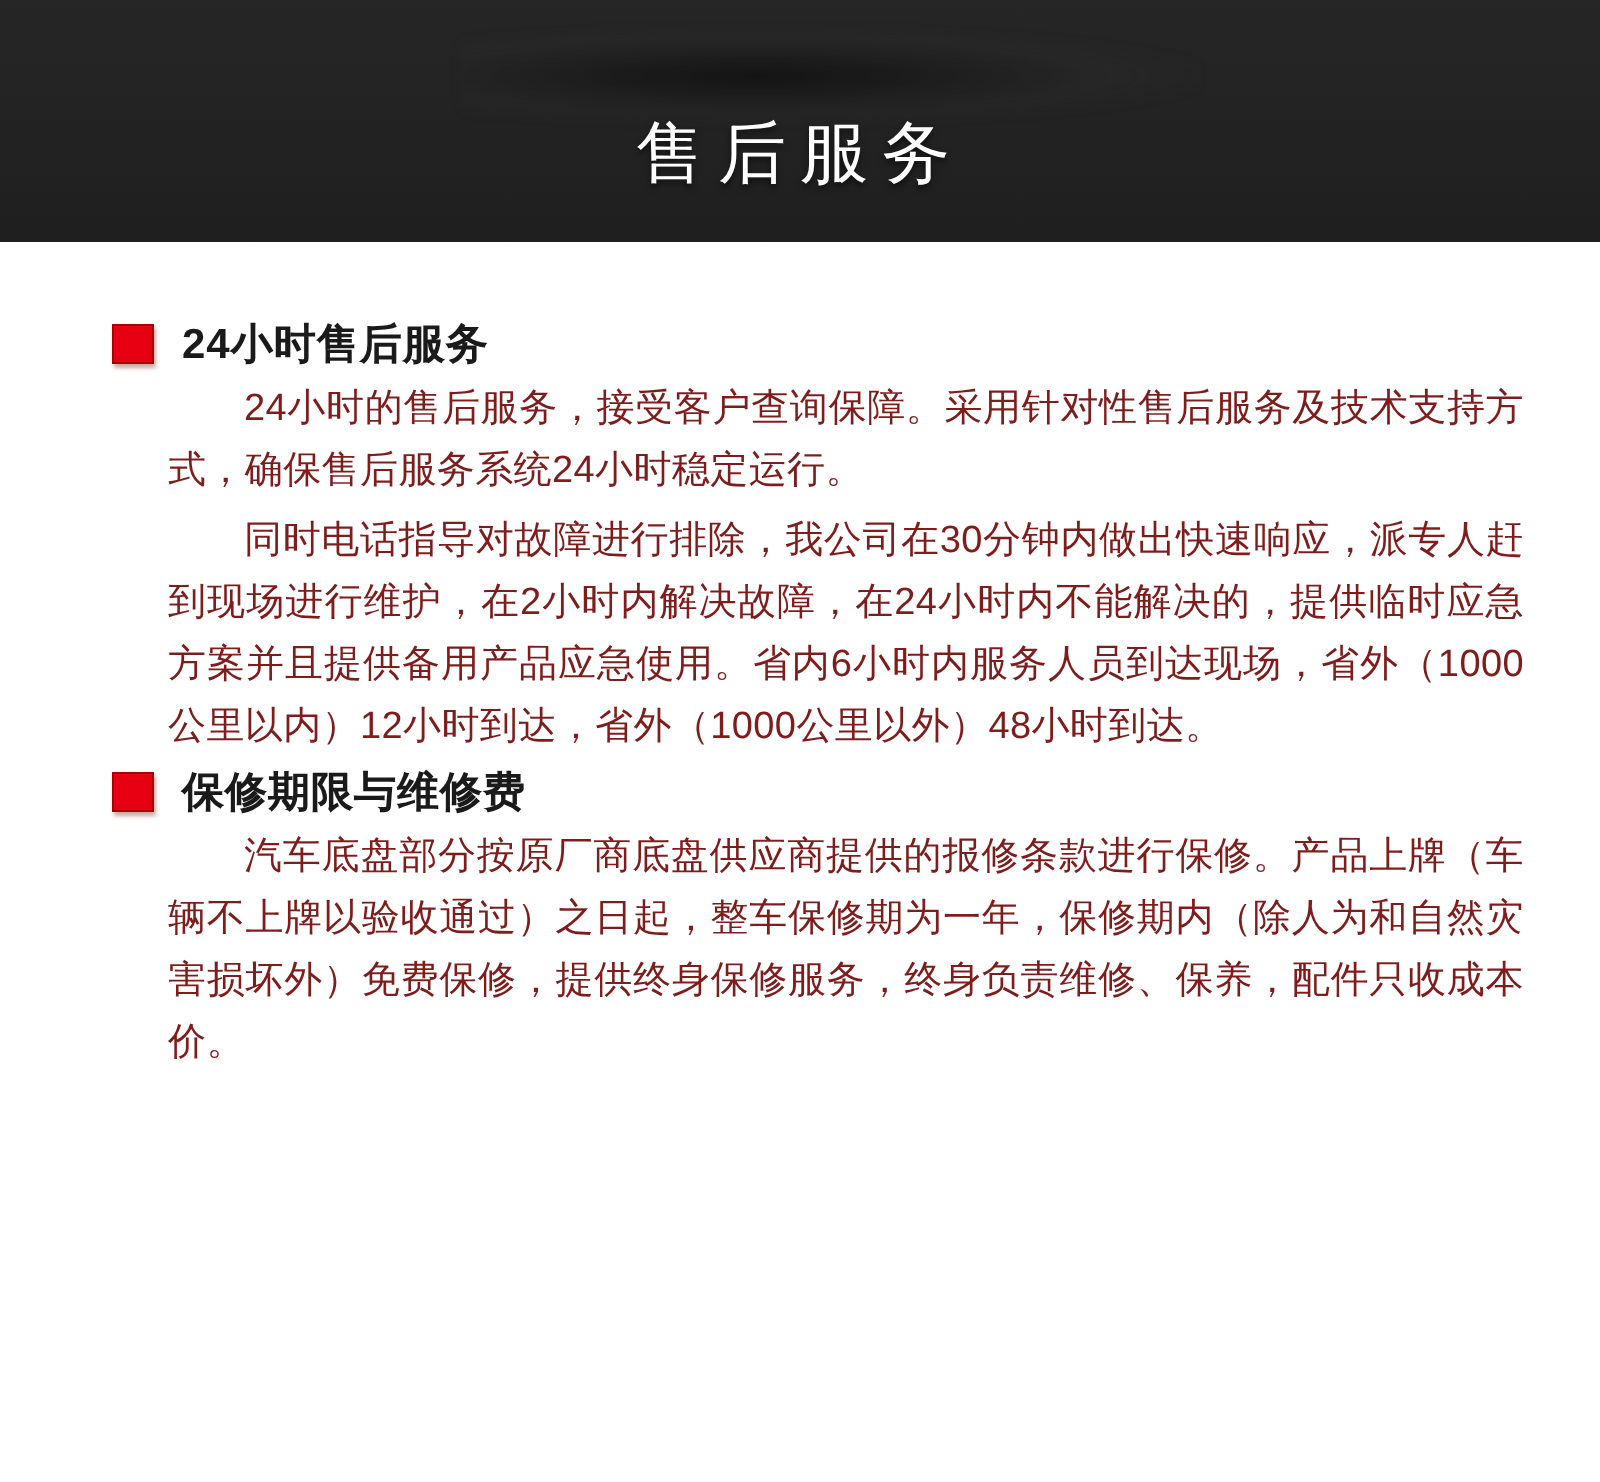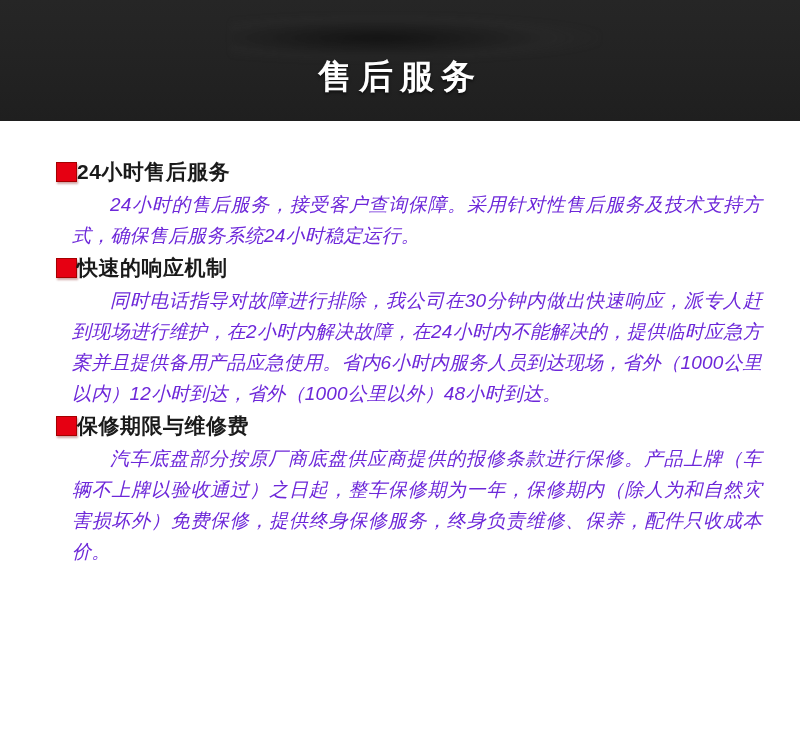--- a/index.html
+++ b/index.html
@@ -29,59 +29,59 @@
     width: 370px;
     height: 48px;
     background: radial-gradient(ellipse at 40% 50%, rgba(0,0,0,0.45) 0%, rgba(60,60,60,0.12) 55%, rgba(0,0,0,0) 75%);
     filter: blur(2px);
     pointer-events: none;
   }
   .header-title {
     margin-top: 54px;
     color: #ffffff;
     font-size: 34px;
-    font-weight: bold;
+    font-weight: normal;
     letter-spacing: 7px;
     text-shadow: 0 2px 3px rgba(0,0,0,0.55);
     white-space: nowrap;
   }
   
   .content {
     padding: 34px 38px 0 56px;
   }
   .section-heading-row {
     display: flex;
     align-items: center;
+    gap: 14px;
     height: 26px;
     margin: 4px 0;
   }
   .bullet {
     width: 21px;
     height: 20px;
     background: #e60012;
     border: 1px solid #a50000;
     box-shadow: 1px 2px 2px rgba(120,0,0,0.35);
     flex: 0 0 auto;
   }
   .section-heading {
     font-size: 21px;
     font-weight: bold;
     color: #1a1a1a;
     letter-spacing: 0.5px;
     white-space: nowrap;
   }
   .section p {
-    margin: 0 0 4px 16px;
+    margin: 0 0 4px 28px;
     font-size: 19px;
     line-height: 31px;
-    color: #6d28d9;
+    color: #7f1d1d;
     text-indent: 2em;
     text-align: justify;
     letter-spacing: 0.2px;
-    font-style: italic;
   }
   .section:last-child p:last-child { margin-bottom: 0; }
 </style>
 </head>
 <body>
 
 <div class="header-band">
   <div class="header-watermark"></div>
   <div class="header-title">售后服务</div>
 </div>
@@ -93,24 +93,20 @@
       <span class="bullet"></span>
       <span class="section-heading">24小时售后服务</span>
     </div>
     <p>24小时的售后服务，接受客户查询保障。采用针对性售后服务及技术支持方式，确保售后服务系统24小时稳定运行。</p>
   </div>
 
   <div class="section">
   </div>
 
   <div class="section">
-    <div class="section-heading-row">
-      <span class="bullet"></span>
-      <span class="section-heading">快速的响应机制</span>
-    </div>
     <p>同时电话指导对故障进行排除，我公司在30分钟内做出快速响应，派专人赶到现场进行维护，在2小时内解决故障，在24小时内不能解决的，提供临时应急方案并且提供备用产品应急使用。省内6小时内服务人员到达现场，省外（1000公里以内）12小时到达，省外（1000公里以外）48小时到达。</p>
   </div>
 
   <div class="section">
     <div class="section-heading-row">
       <span class="bullet"></span>
       <span class="section-heading">保修期限与维修费</span>
     </div>
     <p>汽车底盘部分按原厂商底盘供应商提供的报修条款进行保修。产品上牌（车辆不上牌以验收通过）之日起，整车保修期为一年，保修期内（除人为和自然灾害损坏外）免费保修，提供终身保修服务，终身负责维修、保养，配件只收成本价。</p>
   </div>

